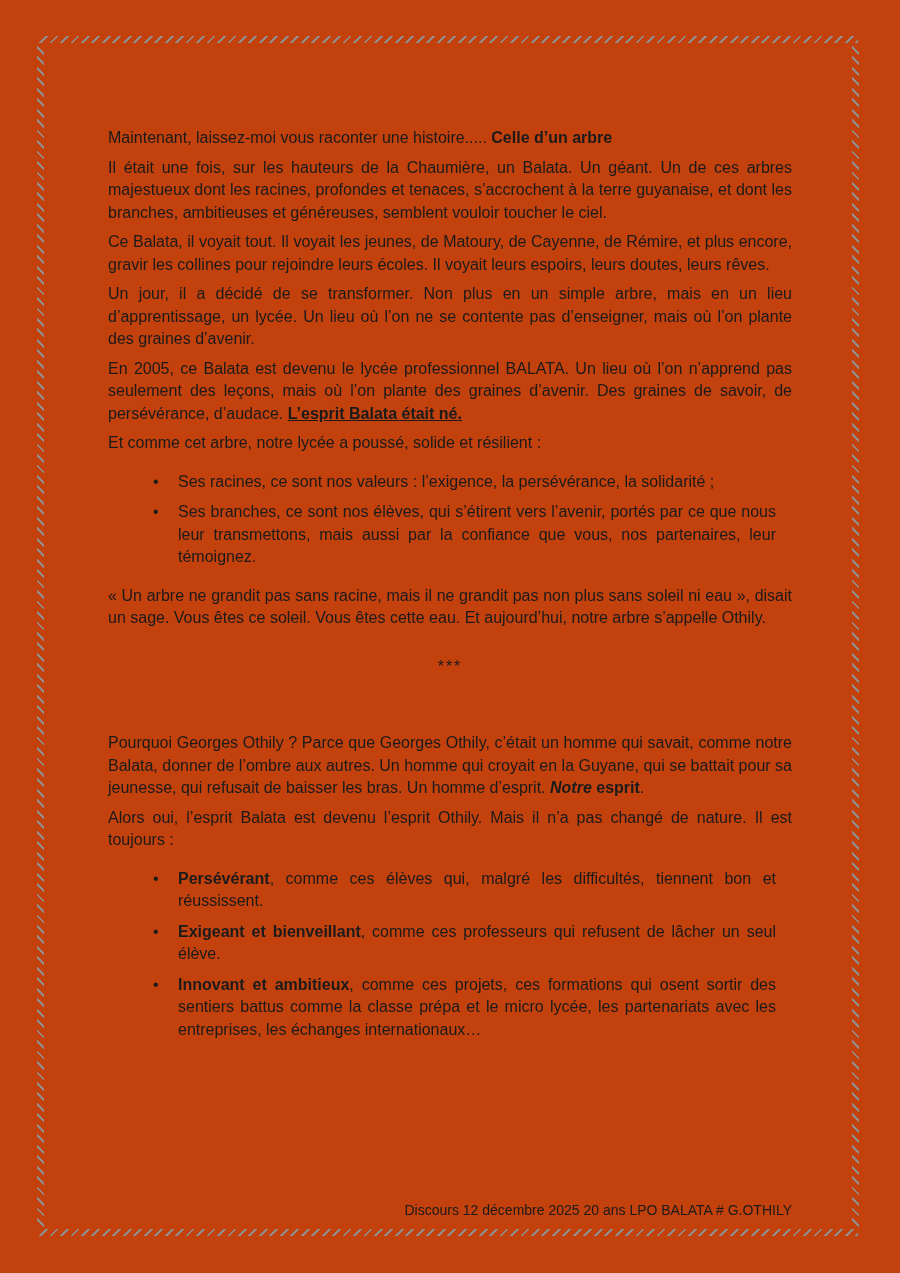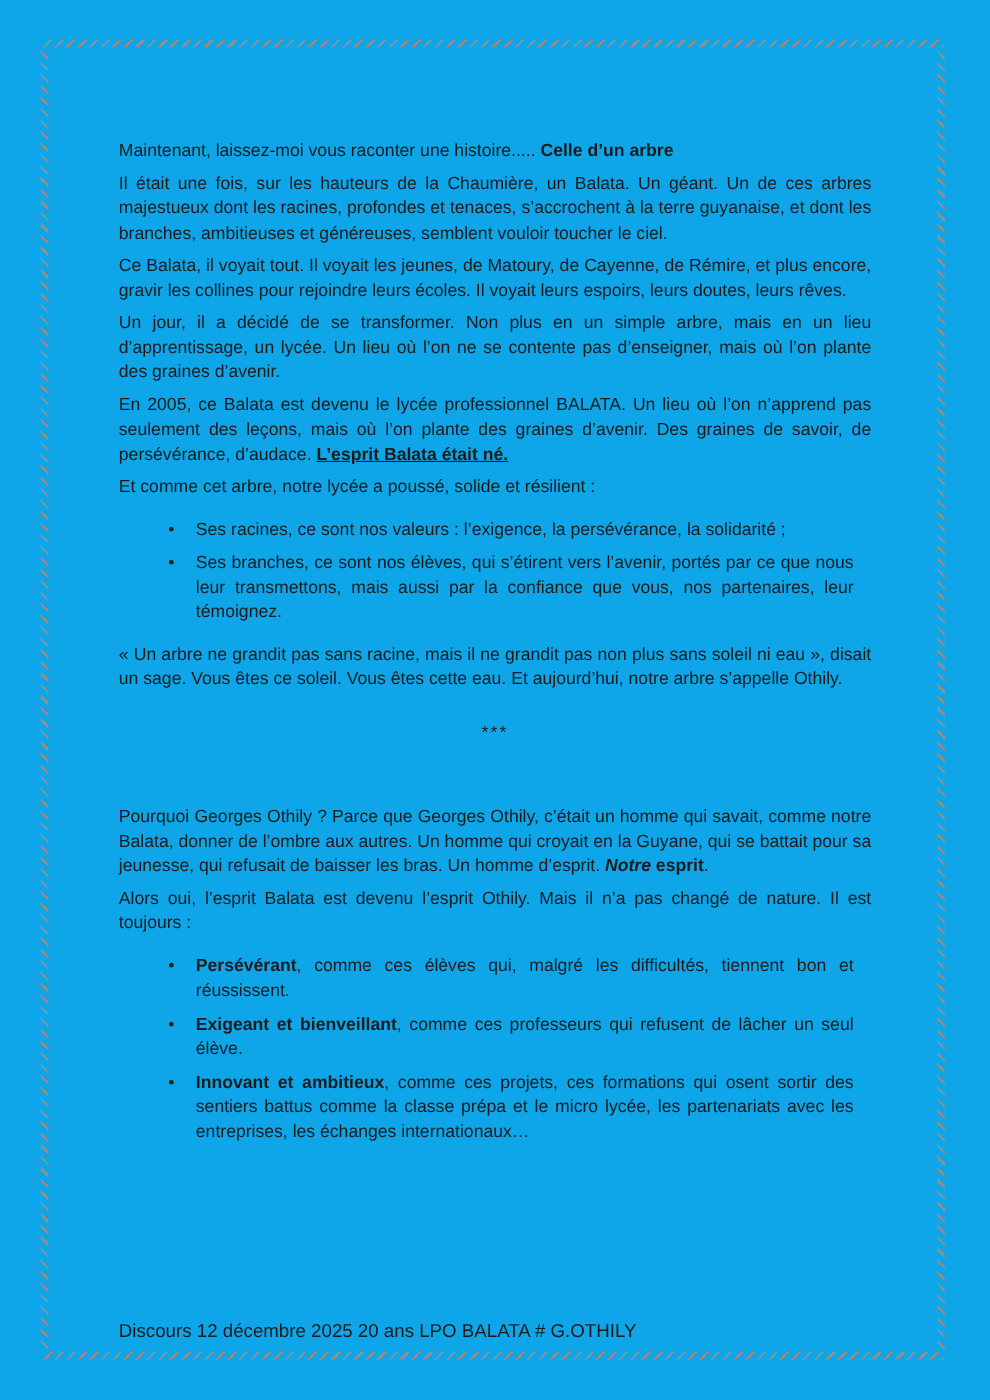--- a/index.html
+++ b/index.html
@@ -11,21 +11,21 @@
     width: 900px;
     height: 1273px;
     position: relative;
     font-family: "Liberation Sans", sans-serif;
     color: #1b1b1b;
     overflow: hidden;
   }
   .page {
     position: absolute;
     inset: 0;
-    background: #0ea5e9;
+    background: #c2410c;
   }
   
   .edge { position: absolute; }
   .edge-top, .edge-bottom {
     left: 38px;
     width: 820px;
     height: 7px;
     background: repeating-linear-gradient(135deg,
       transparent 0px, transparent 5.4px,
       #8f8f8f 5.4px, #8f8f8f 7.4px);
@@ -85,22 +85,22 @@
     text-align: center;
     font-size: 16px;
     line-height: 22.5px;
     letter-spacing: 2px;
   }
   .footer-note {
     position: absolute;
     top: 1202px;
     left: 108px;
     width: 684px;
-    text-align: left;
-    font-size: 17px;
+    text-align: right;
+    font-size: 14px;
     line-height: 16px;
   }
 </style>
 </head>
 <body>
 
 <div class="page">
 
   <div class="edge edge-top"></div>
   <div class="edge edge-bottom"></div>

